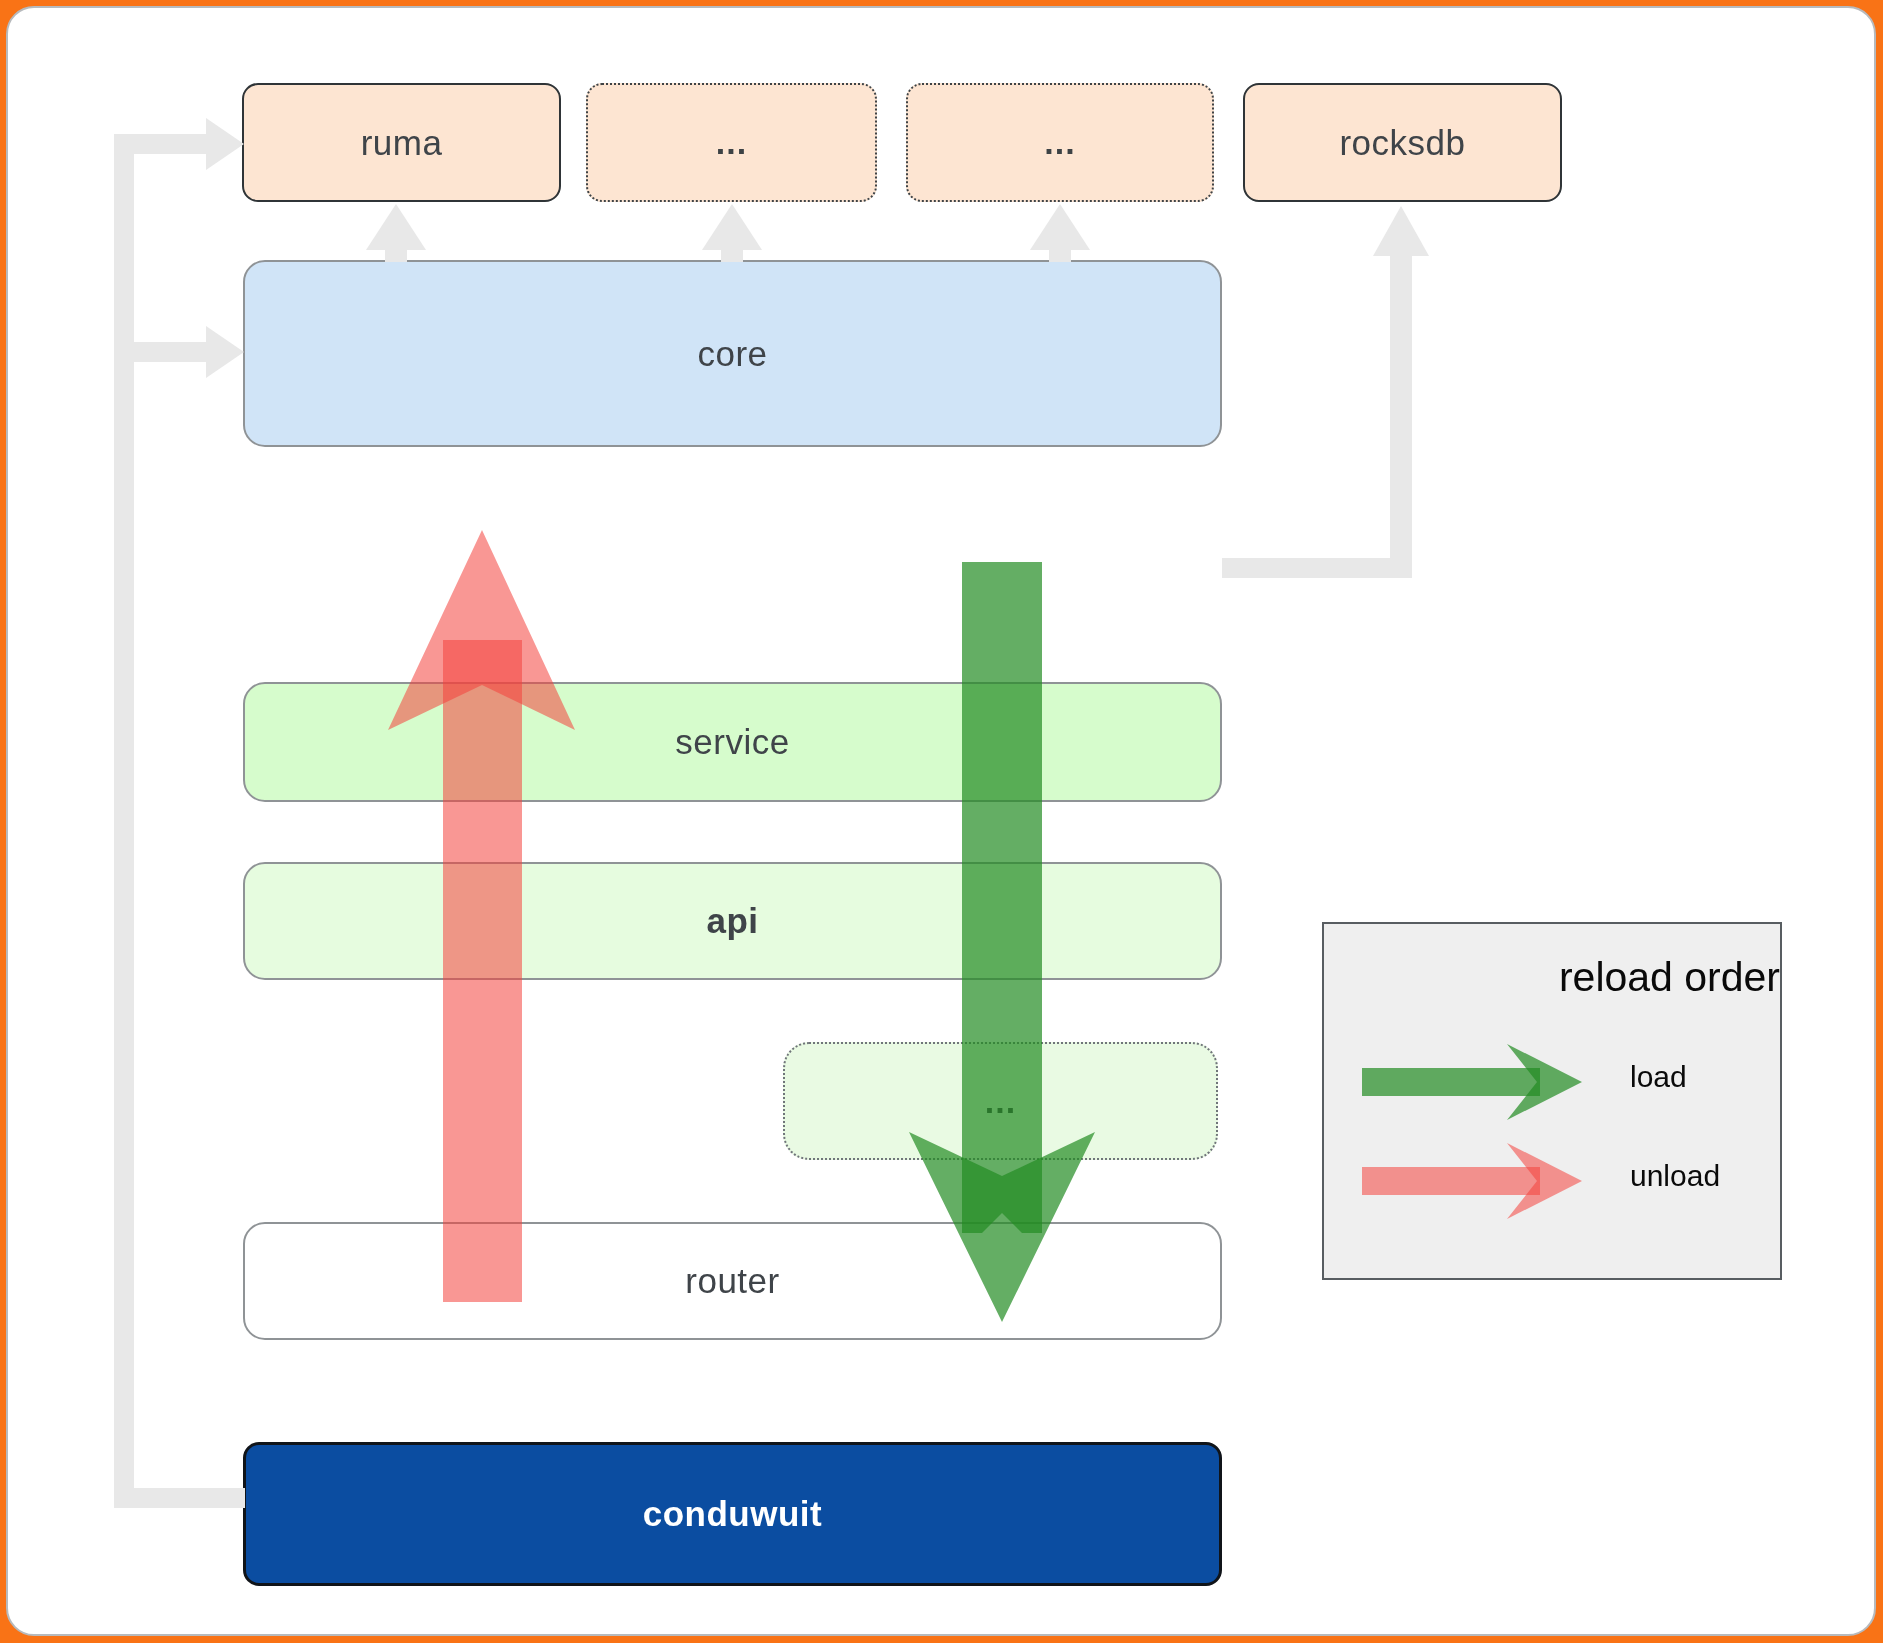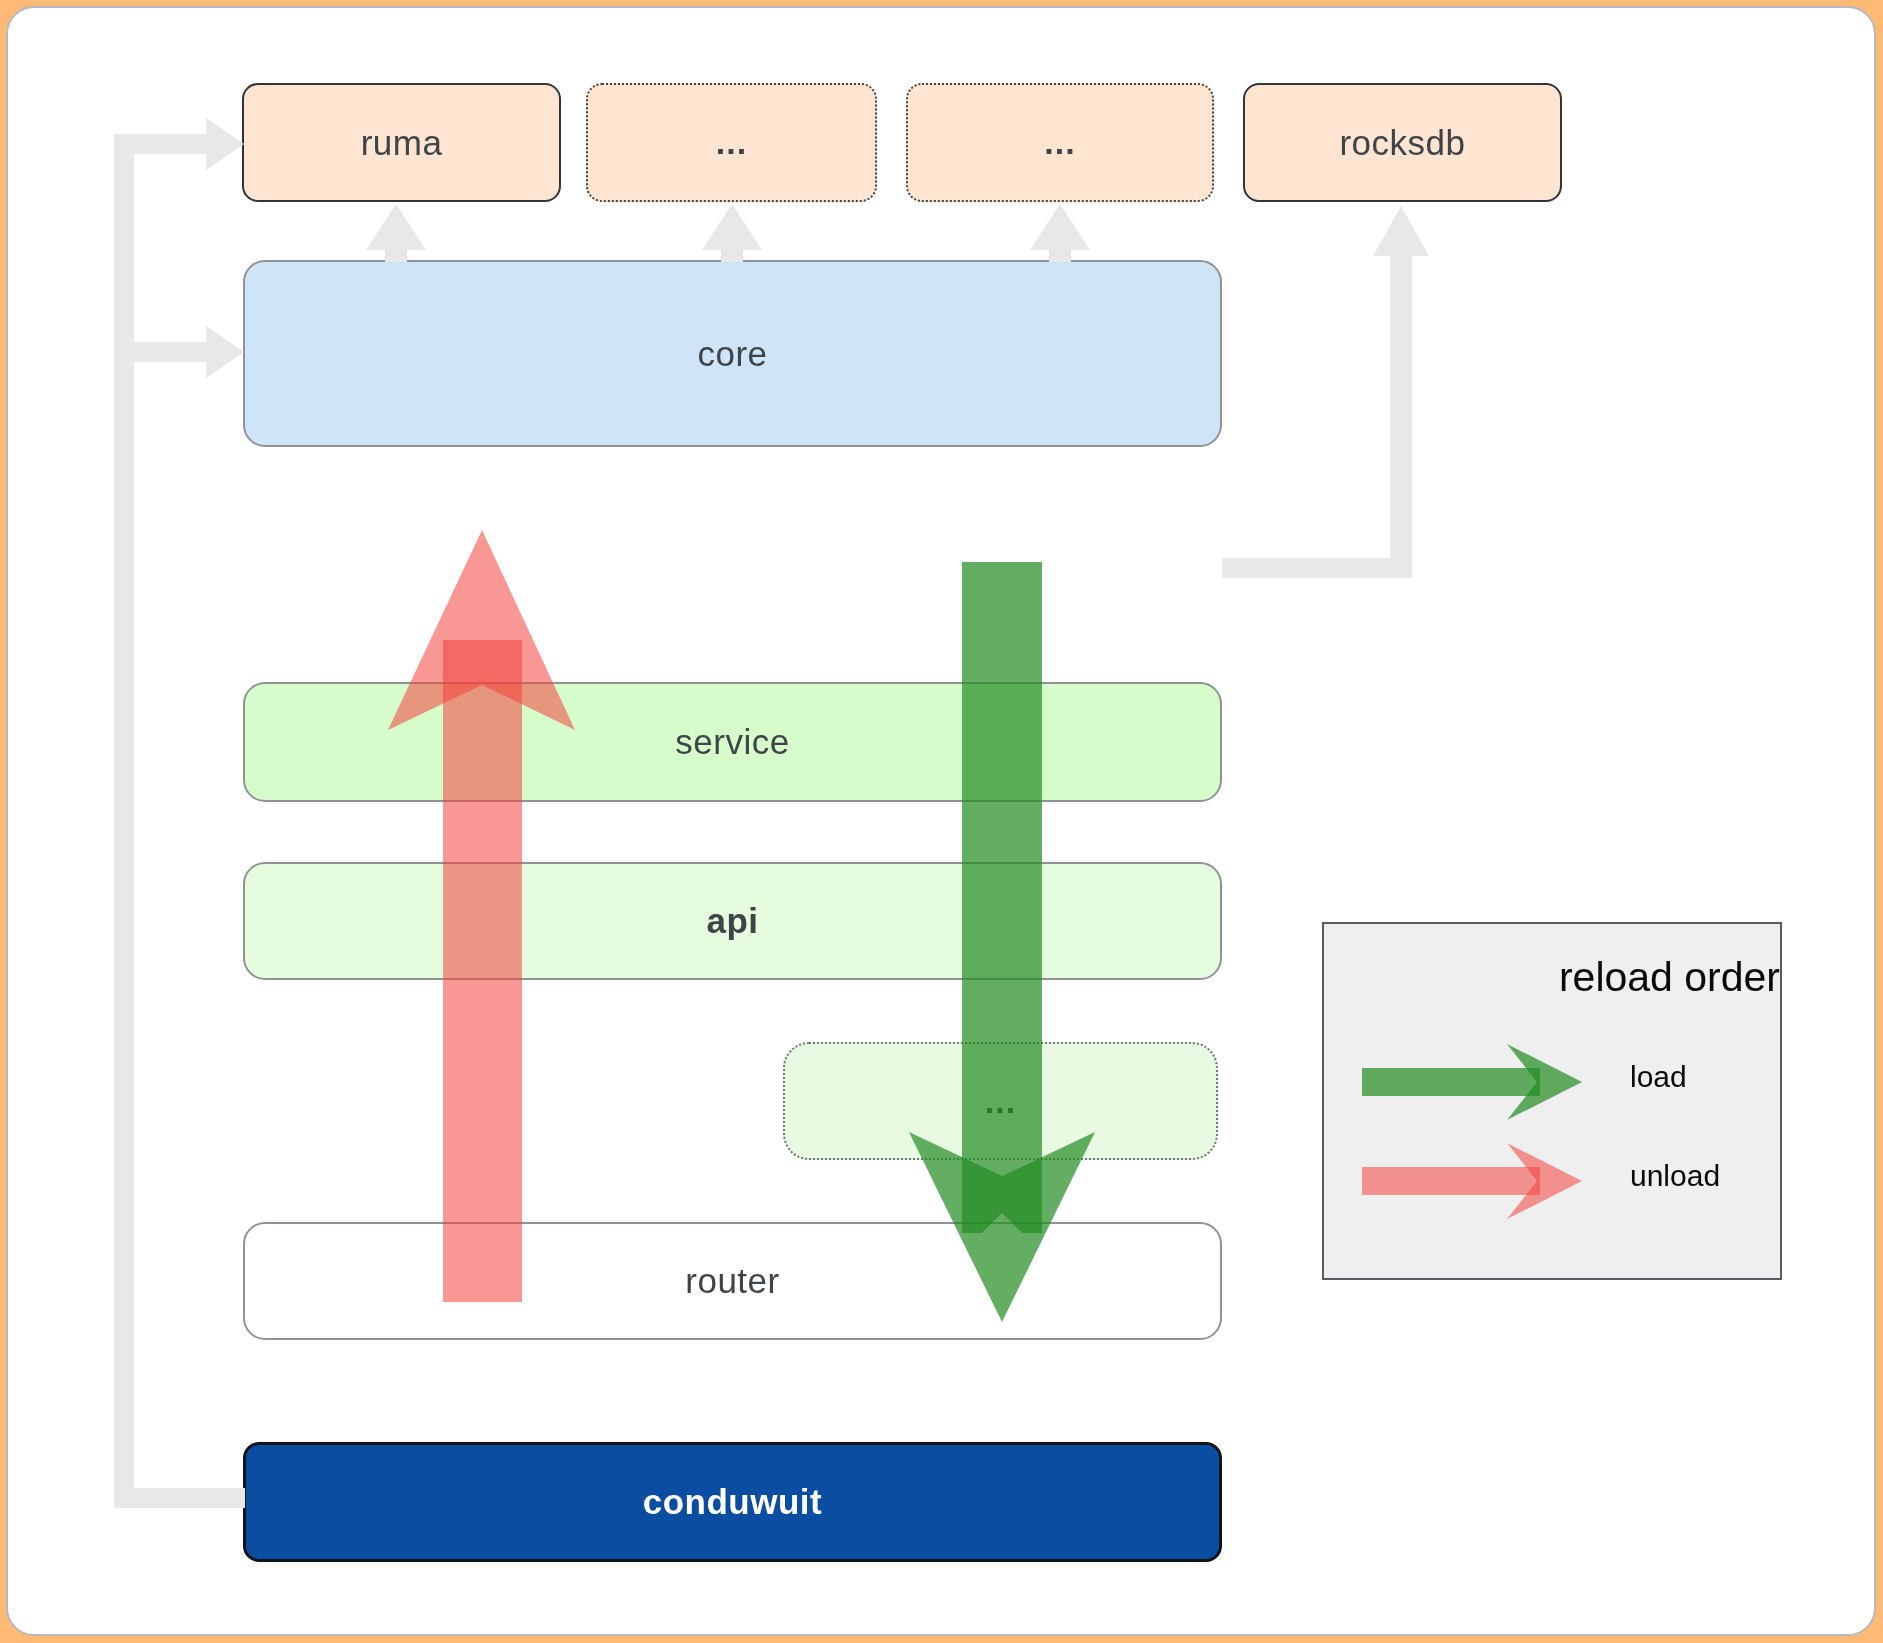--- a/index.html
+++ b/index.html
@@ -6,21 +6,21 @@
     --frame-border:#b7babd; --box-border-dark:#2f3437; --box-border-gray:#8f9396;
     --fill-peach:#fde5d2; --fill-blue:#d0e4f7; --fill-green-bright:#9ef98c;
     --fill-green-light:#d6fccc; --fill-green-pale:#e6fcdf; --fill-green-faint:#eefbe9;
     --fill-green-faint2:#e9fae3; --fill-white:#ffffff; --fill-navy:#0b4da1;
     --label-dark:#3f4449; --label-white:#ffffff; --connector-gray:#e8e8e8;
     --arrow-green:rgba(34,139,34,0.70); --arrow-red:rgba(244,66,60,0.55);
     --legend-bg:#efefef; --legend-border:#585d61; --legend-text:#0a0a0a;
   }
   * { margin:0; padding:0; box-sizing:border-box; }
   body { background:#ffffff; font-family:"Liberation Sans","DejaVu Sans",sans-serif; }
-  .stage { position:relative; width:1883px; height:1643px; background:#fdba74; overflow:hidden; }
+  .stage { position:relative; width:1883px; height:1643px; background:#f97316; overflow:hidden; }
   .frame { position:absolute; left:6px; top:6px; width:1870px; height:1630px;
            border:2px solid var(--frame-border); border-radius:28px; background:#fff; }
   .box { position:absolute; display:flex; align-items:center; justify-content:center;
          font-size:35px; font-weight:500; color:var(--label-dark); letter-spacing:0.5px; }
   .r16 { border-radius:16px; } .r22 { border-radius:22px; } .r26 { border-radius:26px; }
   .solid-dark { border:2px solid var(--box-border-dark); }
   .dotted-dark { border:2px dotted #3e4346; }
   .dotted-gray { border:2px dotted #70757a; }
   .solid-gray { border:2px solid var(--box-border-gray); }
   .peach { background:var(--fill-peach); }
@@ -64,21 +64,21 @@
   </div>
   <div class="box solid-gray r22" style="left:243px;top:862px;width:979px;height:118px;background:var(--fill-green-pale);font-weight:bold;">
     <span class="lbl">api</span>
   </div>
   <div class="box dotted-gray r26" style="left:783px;top:1042px;width:435px;height:118px;background:var(--fill-green-faint2);">
     <span class="dots">...</span>
   </div>
   <div class="box solid-gray r22" style="left:243px;top:1222px;width:979px;height:118px;background:var(--fill-white);">
     <span class="lbl">router</span>
   </div>
-  <div class="box navy-box r16" style="left:243px;top:1442px;width:979px;height:120px;">
+  <div class="box navy-box r16" style="left:243px;top:1442px;width:979px;height:144px;">
     <span class="lbl">conduwuit</span>
   </div>
 
   <div class="legend">
     <div class="legend-title">reload order</div>
     <span class="legend-label load">load</span>
     <span class="legend-label unload">unload</span>
   </div>
 
   <svg class="overlay" viewBox="0 0 1883 1643" width="1883" height="1643">

